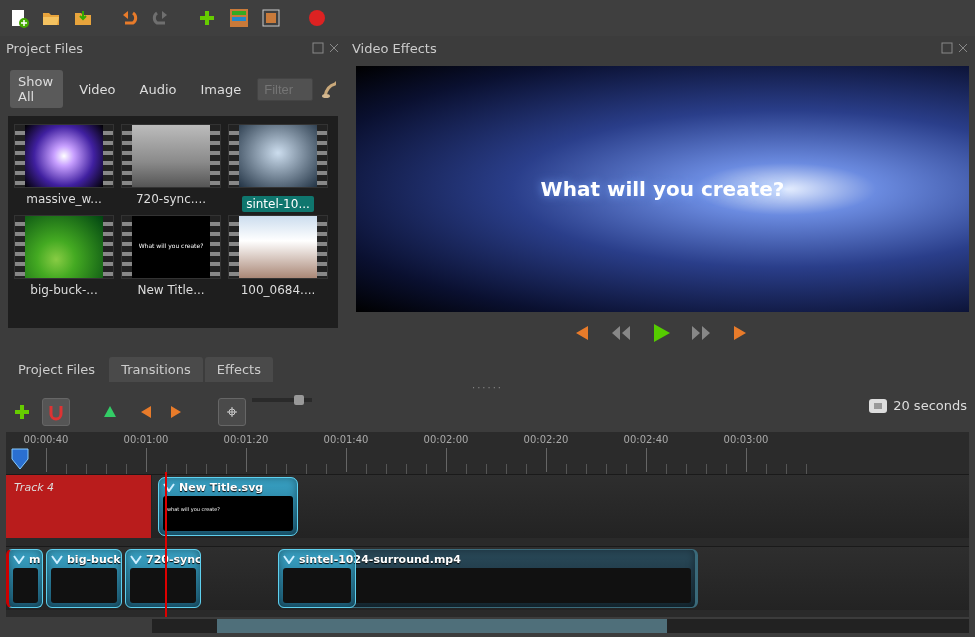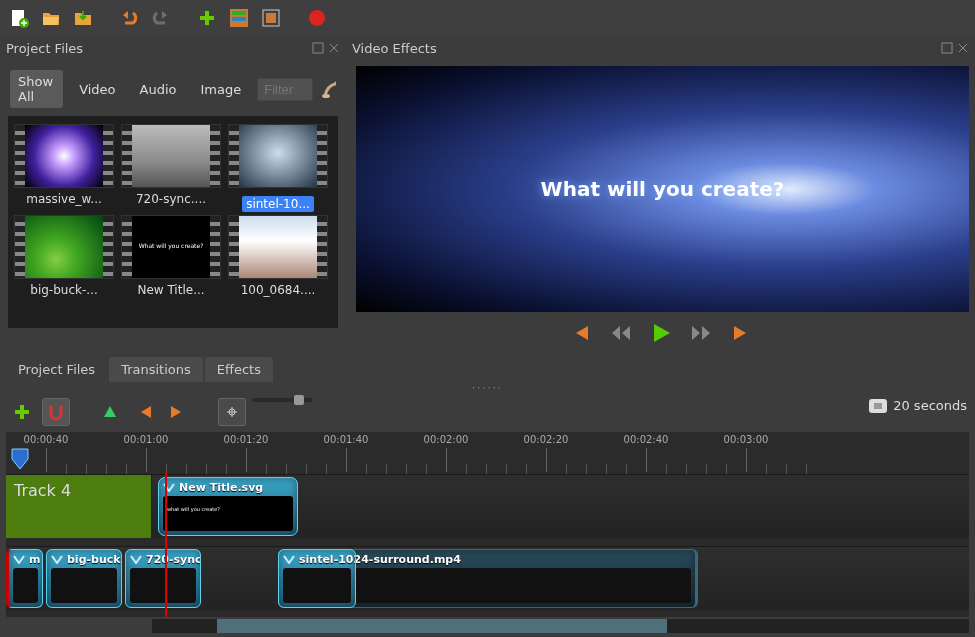--- a/index.html
+++ b/index.html
@@ -54,21 +54,21 @@
   content: ""; position: absolute; top: 0; bottom: 0; width: 10px;
   background: repeating-linear-gradient(#222 0 6px, #888 6px 10px);
 }
 .thumb .frame::before { left: 0; }
 .thumb .frame::after { right: 0; }
 .thumb-label {
   font-size: 12px; color: #ddd; margin-top: 3px;
   max-width: 100px; overflow: hidden; text-overflow: ellipsis; white-space: nowrap;
   padding: 1px 4px; border-radius: 2px;
 }
-.thumb.selected .thumb-label { background: #3b82f6; color: #fff; margin-top: 8px; }
+.thumb.selected .thumb-label { background: #0f766e; color: #fff; margin-top: 8px; }
 .thumb-inner { position: absolute; left: 10px; right: 10px; top: 0; bottom: 0; }
 .preview-area { margin: 6px 6px 0 10px; background: #000; height: 246px; position: relative; display: flex; align-items: center; justify-content: center; }
 .preview-img {
   width: 100%; height: 100%;
   background: radial-gradient(ellipse at 70% 50%, #e8f0ff 0%, #6b8be0 15%, #2a3e8a 45%, #0a1030 80%, #000 100%);
   display: flex; align-items: center; justify-content: center;
 }
 .preview-text { color: #fff; font-weight: bold; font-size: 20px; text-shadow: 0 0 10px rgba(120,170,255,.8); }
 .playback-row { height: 42px; display: flex; align-items: center; justify-content: center; gap: 14px; }
 .pb-btn { width: 26px; height: 26px; display: flex; align-items: center; justify-content: center; cursor: pointer; }
@@ -96,22 +96,22 @@
 .tl-ruler-scale { flex: 1; position: relative; background: #2b2b2b; }
 .ruler-tick { position: absolute; top: 0; font-size: 10px; color: #aaa; }
 .ruler-tick .lab { position: absolute; top: 2px; left: -24px; width: 48px; text-align: center; }
 .ruler-tick .ln { position: absolute; top: 16px; width: 1px; height: 24px; background: #666; }
 .minor { position: absolute; bottom: 0; width: 1px; height: 10px; background: #555; }
 .playhead { position: absolute; top: 16px; width: 18px; height: 26px; z-index: 5; }
 .playhead svg { display: block; }
 .playhead-line { position: absolute; top: 40px; width: 2px; background: #d00; height: 160px; z-index: 4; }
 .track-row { display: flex; height: 64px; border-top: 1px solid #1a1a1a; }
 .track-head {
-  width: 146px; background: #4d7c0f; border-right: 1px solid #222;
-  display: flex; align-items: flex-start; padding: 6px 8px; font-size: 16px;
+  width: 146px; background: #b91c1c; border-right: 1px solid #222;
+  display: flex; align-items: flex-start; padding: 6px 8px; font-size: 11px; font-style: italic;
 }
 .track-body { flex: 1; position: relative; background: linear-gradient(#2e2e2e,#232323); }
 .clip {
   position: absolute; top: 2px; bottom: 2px;
   background: linear-gradient(#3aa5c8,#1d5f7a);
   border: 1px solid #5fd0ee; border-radius: 6px;
   overflow: hidden; box-shadow: inset 0 0 8px rgba(0,0,0,.4);
 }
 .clip .clip-label {
   position: absolute; top: 3px; left: 20px; font-size: 11px; color: #fff; font-weight: bold;

